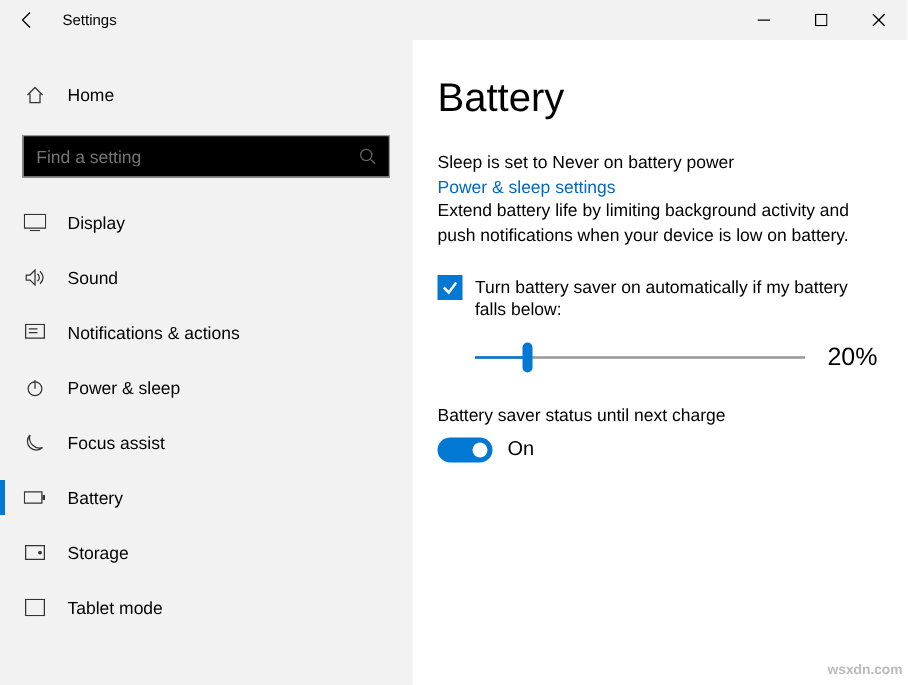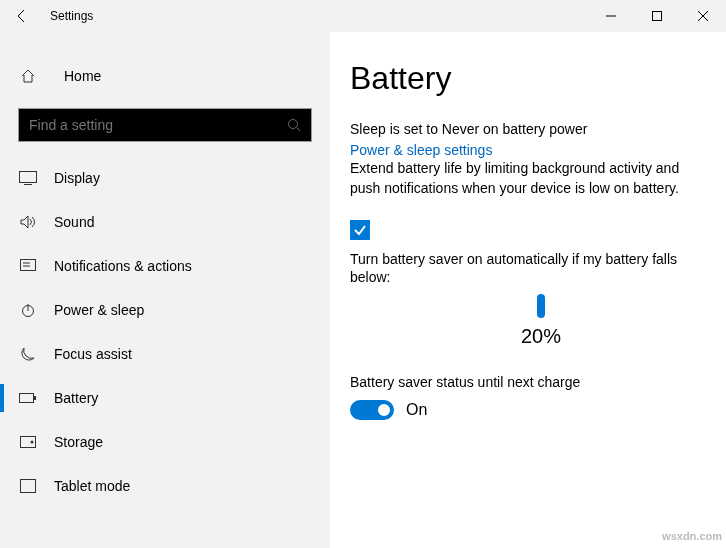--- a/index.html
+++ b/index.html
@@ -3,39 +3,39 @@
 <meta charset="utf-8">
 <style>
 * { margin:0; padding:0; box-sizing:border-box; font-family:"Segoe UI",Arial,sans-serif; }
 body { width:726px; height:548px; overflow:hidden; background:#fff; color:#000; position:relative; }
 .titlebar { height:32px; display:flex; align-items:center; background:#f2f2f2; }
 .back { width:44px; height:32px; display:flex; align-items:center; justify-content:center; }
 .titlebar-title { font-size:12px; padding-left:6px; flex:1; }
 .win-controls { display:flex; }
 .win-btn { width:46px; height:32px; display:flex; align-items:center; justify-content:center; }
 .sidebar { position:absolute; left:0; top:32px; width:330px; bottom:0; background:#f2f2f2; padding-top:24px; overflow:hidden; }
-.home { display:flex; align-items:center; height:40px; padding-left:18px; gap:26px; font-size:14px; }
+.home { display:flex; align-items:center; height:40px; padding-left:18px; gap:16px; font-size:14px; }
 .search-wrap { padding:12px 18px 14px; }
 .search { width:100%; height:34px; border:1px solid #999; background:#000000; display:flex; align-items:center; }
 .search input { flex:1; border:none; outline:none; font-size:14px; padding:0 10px; color:#666; background:transparent; }
 .search-icon { width:34px; display:flex; align-items:center; justify-content:center; color:#666; }
 .cat { font-weight:600; font-size:14px; padding:6px 18px 12px; }
 .nav-item { display:flex; align-items:center; height:44px; padding-left:18px; gap:16px; font-size:14px; position:relative; }
 .nav-item.sel::before { content:""; position:absolute; left:0; top:8px; bottom:8px; width:4px; background:#0078d4; }
 .nav-icon { width:20px; display:flex; justify-content:center; color:#333; }
 .content { position:absolute; left:330px; top:32px; right:0; bottom:0; padding:28px 24px 0 20px; overflow:hidden; }
 h1 { font-size:32px; font-weight:400; margin-bottom:24px; }
 .info { font-size:14px; margin-bottom:4px; }
 .link { color:#0067c0; font-size:14px; }
 h2 { font-size:20px; font-weight:400; margin-top:40px; margin-bottom:14px; }
 .desc { font-size:14px; line-height:1.4; }
-.opt { display:flex; align-items:flex-start; gap:10px; margin-top:22px;flex-direction:column; }
+.opt { display:flex; align-items:flex-start; gap:10px; margin-top:22px; }
 .chk { width:20px; height:20px; background:#0078d4; display:flex; align-items:center; justify-content:center; flex-shrink:0; }
 .opt-label { font-size:14px; line-height:1.3; }
-.slider-row { display:flex; align-items:center; margin-top:18px; margin-left:30px; gap:18px;flex-direction:column; }
+.slider-row { display:flex; align-items:center; margin-top:18px; margin-left:30px; gap:18px; }
 .track { flex:1; height:2px; background:#999; position:relative; }
 .fill { height:2px; background:#0078d4; width:16%; }
 .thumb { position:absolute; left:16%; top:50%; transform:translate(-50%,-50%); width:8px; height:24px; background:#0078d4; border-radius:4px; }
 .pct { font-size:20px; }
 .status-label { font-size:14px; margin-top:26px; }
 .toggle-row { display:flex; align-items:center; gap:12px; margin-top:10px;text-align:center; }
 .toggle { width:44px; height:20px; border-radius:10px; background:#0078d4; position:relative; }
 .knob { width:12px; height:12px; border-radius:50%; background:#fff; position:absolute; right:4px; top:4px; }
 .watermark { position:absolute; bottom:6px; right:4px; font-size:11px; color:#bbb;font-weight:bold; }
 svg { display:block; }

